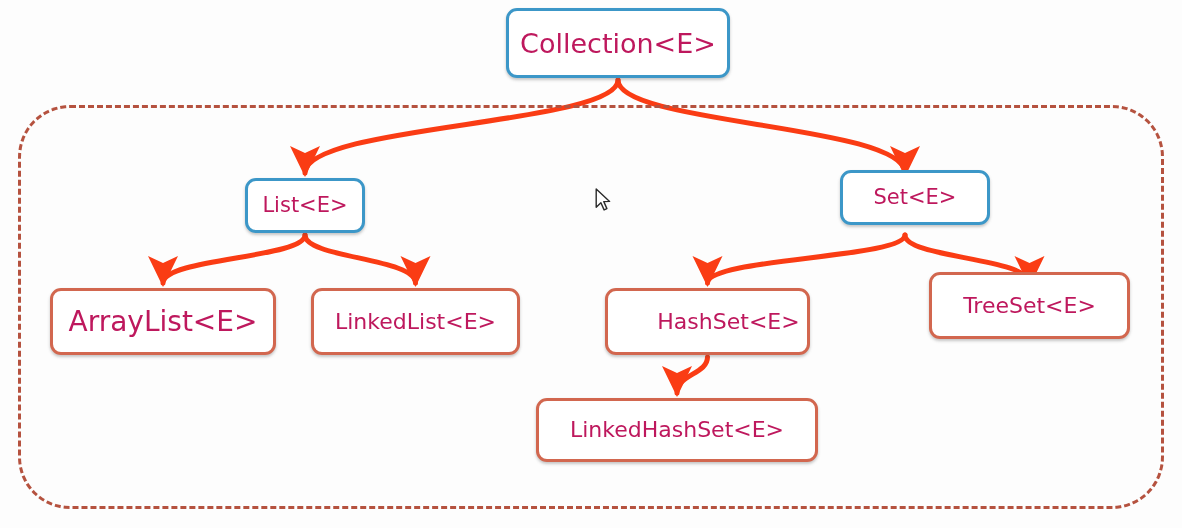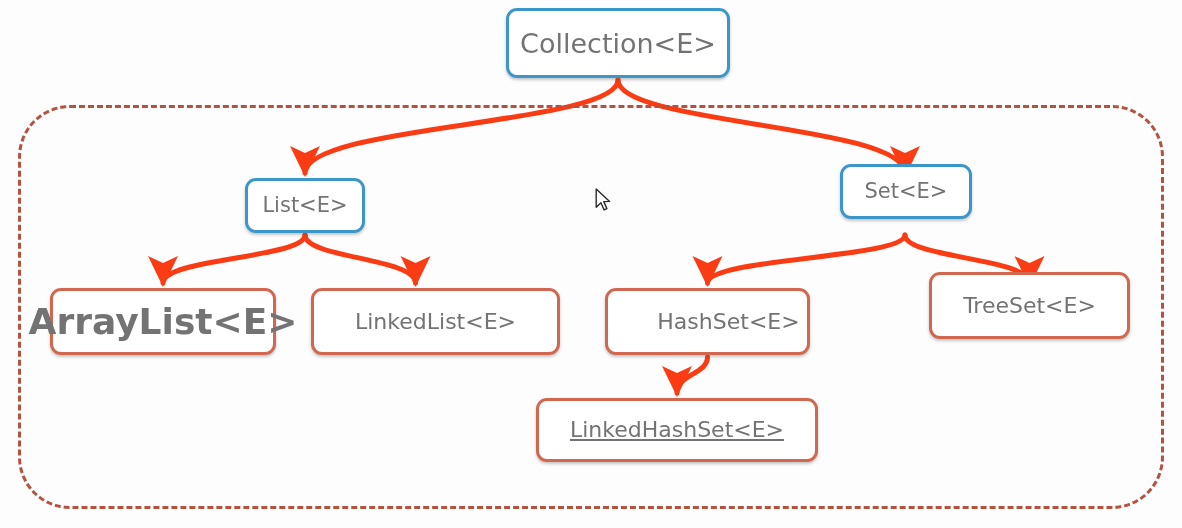--- a/index.html
+++ b/index.html
@@ -24,21 +24,21 @@
     pointer-events: none;
   }
   .node {
     position: absolute;
     box-sizing: border-box;
     display: flex;
     align-items: center;
     justify-content: center;
     background: #ffffff;
     border-radius: 11px;
-    color: #737373;
+    color: #be185d;
     text-align: center;
     line-height: 1;
     white-space: nowrap;
     z-index: 3;
   }
   .node.interface {
     border: 3px solid #3c97c8;
     box-shadow: 0 2px 3px rgba(70,70,70,0.30);
   }
   .node.implementation {
@@ -83,36 +83,36 @@
       </g>
   </svg>
 
   <div id="node-layer">
       <div class="node interface" style="left: 506px; top: 8px; width: 224px; height: 70px;">
         <span style="font-size: 27px;">Collection&lt;E&gt;</span>
       </div>
       <div class="node interface" style="left: 245px; top: 178px; width: 120px; height: 55px; text-align: right;">
         <span style="font-size: 21px;">List&lt;E&gt;</span>
       </div>
-      <div class="node interface" style="left: 840px; top: 164px; width: 132px; height: 55px;">
+      <div class="node interface" style="left: 840px; top: 170px; width: 150px; height: 55px;">
         <span style="font-size: 21px;">Set&lt;E&gt;</span>
       </div>
       <div class="node implementation" style="left: 50px; top: 288px; width: 226px; height: 67px;">
-        <span style="font-size: 36px; font-weight: bold;">ArrayList&lt;E&gt;</span>
+        <span style="font-size: 28px;">ArrayList&lt;E&gt;</span>
       </div>
-      <div class="node implementation" style="left: 311px; top: 288px; width: 249px; height: 67px;">
+      <div class="node implementation" style="left: 311px; top: 288px; width: 209px; height: 67px;">
         <span style="font-size: 22px;">LinkedList&lt;E&gt;</span>
       </div>
       <div class="node implementation" style="left: 605px; top: 288px; width: 205px; height: 67px;">
         <span style="font-size: 22px; margin-left: 42px;">HashSet&lt;E&gt;</span>
       </div>
       <div class="node implementation" style="left: 929px; top: 272px; width: 201px; height: 67px;">
         <span style="font-size: 22px;">TreeSet&lt;E&gt;</span>
       </div>
-      <div class="node implementation" style="left: 536px; top: 398px; width: 282px; height: 64px; text-decoration: underline;">
+      <div class="node implementation" style="left: 536px; top: 398px; width: 282px; height: 64px;">
         <span style="font-size: 22px;">LinkedHashSet&lt;E&gt;</span>
       </div>
     </div>
 
   <div class="cursor" id="mouse-cursor" style="left: 595px; top: 188px;">
     <svg width="17" height="25" viewBox="0 0 17 25" xmlns="http://www.w3.org/2000/svg">
       <path d="M 1.2 1 L 1.2 19.2 L 5.9 14.7 L 9.1 21.9 L 11.9 20.6 L 8.8 13.6 L 14.6 13.4 Z" fill="#ffffff" stroke="#2b2b2b" stroke-width="1.4" stroke-linejoin="round"></path>
     </svg>
   </div>
 

